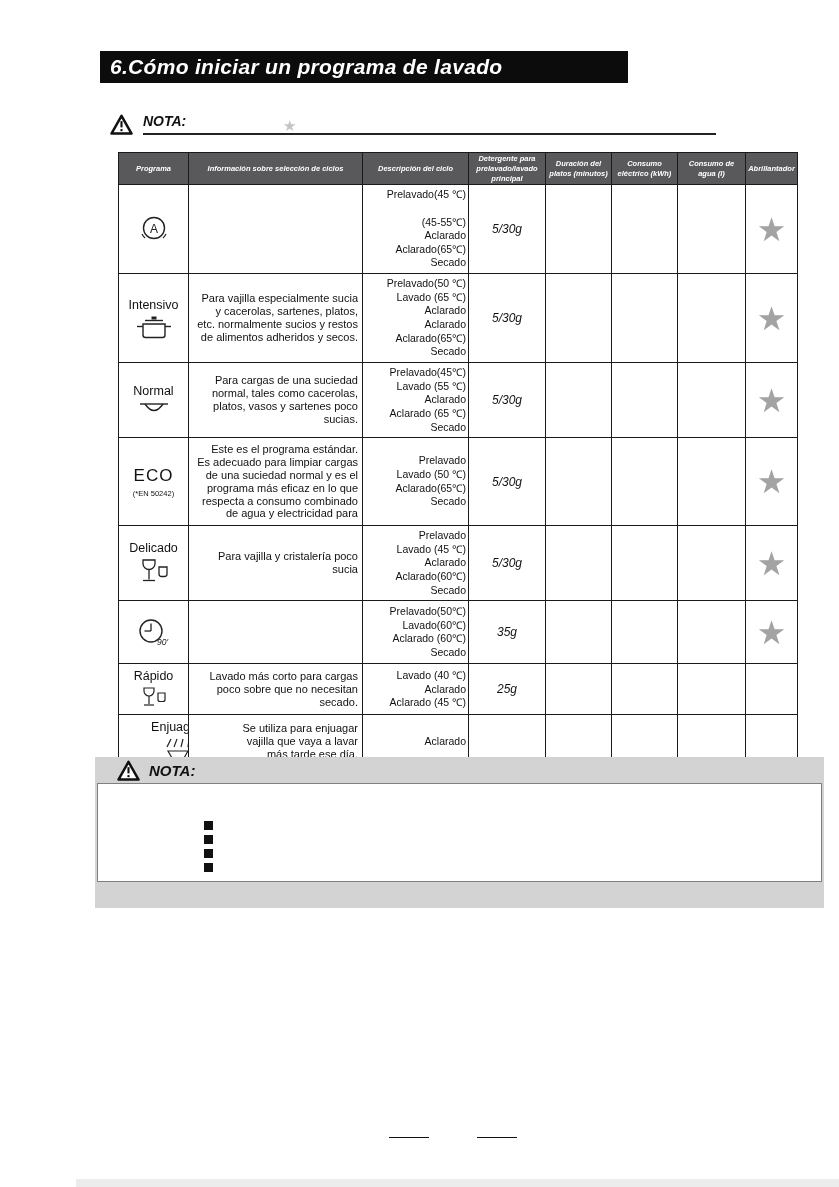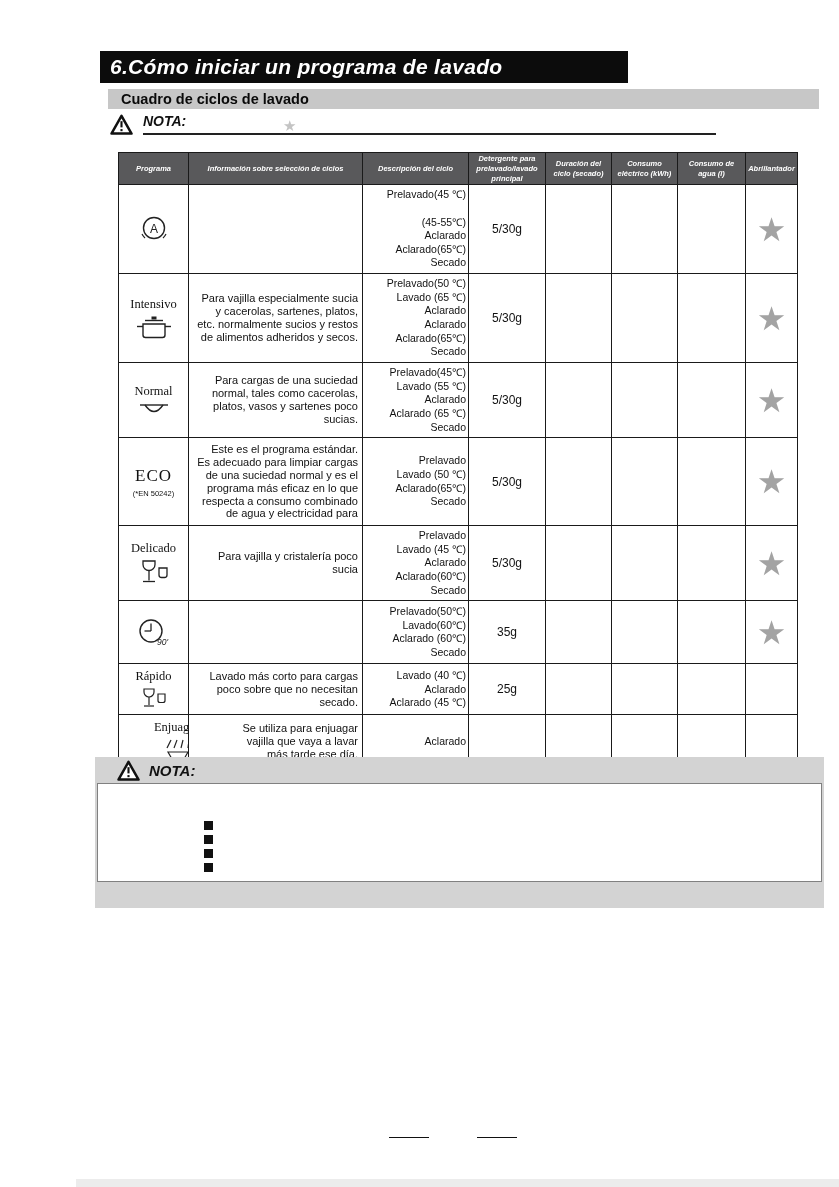--- a/index.html
+++ b/index.html
@@ -54,34 +54,34 @@
   tr.r1 > td { height:83px; }
   tr.r2 > td { height:75px; }
   tr.r3 > td { height:88px; }
   tr.r4 > td { height:70px; }
   tr.r5 > td { height:63px; }
   tr.r6 > td { height:51px; }
   tr.r7 > td { height:53px;padding-left:48px; }
 
   td.prog { text-align:center; vertical-align:middle; }
   .prog-wrap { display:flex; flex-direction:column; align-items:center; gap:3px; }
-  .prog-label { font-size:12.5px; color:#111;font-family:Liberation Serif, serif; }
+  .prog-label { font-size:12.5px; color:#111; }
   .prog-label.eco { font-size:17px; letter-spacing:1px; }
   .prog-sub { font-size:7.5px; }
   .prog-icon { display:flex; justify-content:center; }
 
   td.info {
     font-size:11px; line-height:1.17; text-align:right; vertical-align:middle;
     padding:4px 4px 4px 7px;
   }
   td.desc {
     font-size:10.5px; line-height:1.3; text-align:right; vertical-align:middle;
     padding:3px 2px 3px 9px; white-space:pre-line;
   }
-  td.det { font-size:12px; text-align:center; vertical-align:middle; }
+  td.det { font-size:12px; font-style:italic; text-align:center; vertical-align:middle; }
   td.dur, td.ele, td.wat { vertical-align:middle; }
   td.star {
     text-align:center; vertical-align:middle; font-size:33px; color:#a3a3a3;
     line-height:1; font-family:"DejaVu Sans", sans-serif;
   }
 
   
   .nota-section {
     position:absolute; left:55px; top:757px; width:729px; height:151px;
     background:#d3d3d3;
@@ -111,23 +111,20 @@
 </style>
 </head>
 <body>
 
 <div class="page">
 
   <div class="title-bar">
     <span>6.Cómo iniciar un programa de lavado</span>
   </div>
 
-  <div class="subtitle-bar">
-    <span>Cuadro de ciclos de lavado</span>
-  </div>
 
   <div class="nota-top">
     <span class="warn-icon">
       <svg viewBox="0 0 24 22" width="23" height="21">
         <path d="M12 2 L22.5 20.5 H1.5 Z" fill="#ffffff" stroke="#111" stroke-width="2.6" stroke-linejoin="round"></path>
         <rect x="10.9" y="7.5" width="2.2" height="6.5" fill="#111"></rect>
         <rect x="10.9" y="15.8" width="2.2" height="2.2" fill="#111"></rect>
       </svg>
     </span>
     <div class="nota-line">
@@ -146,21 +143,21 @@
         <col style="width:66px">
         <col style="width:68px">
         <col style="width:52px">
     </colgroup>
     <thead>
       <tr>
         <th>Programa</th>
         <th>Información sobre selección de ciclos</th>
         <th>Descripción del ciclo</th>
         <th>Detergente para prelavado/lavado principal</th>
-        <th>Duración del ciclo (secado)</th>
+        <th>Duración del platos (minutos)</th>
         <th>Consumo eléctrico (kWh)</th>
         <th>Consumo de agua (l)</th>
         <th>Abrillantador</th>
       </tr>
     </thead>
     <tbody>
 
       <tr class="r0">
         <td class="prog">
           <div class="prog-wrap">

